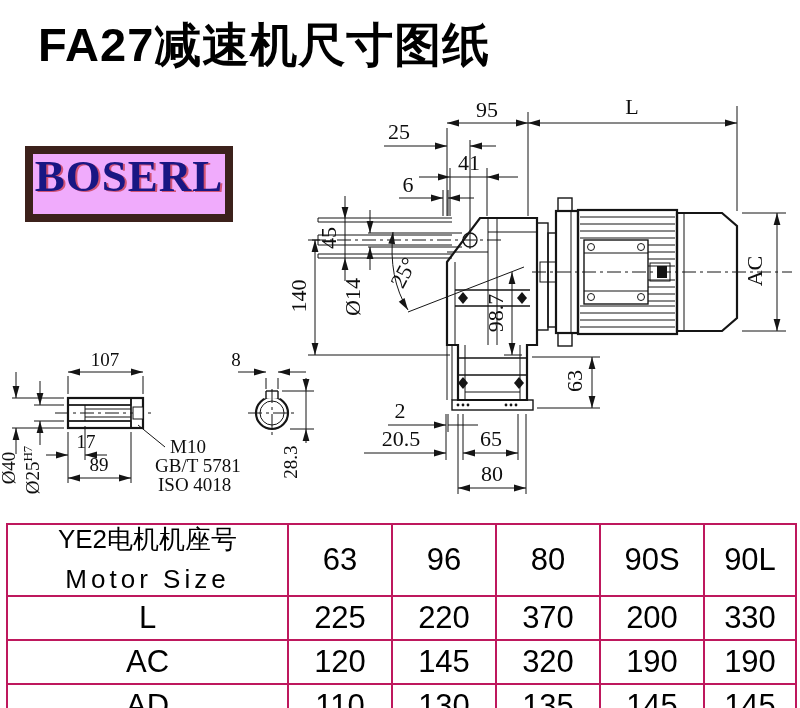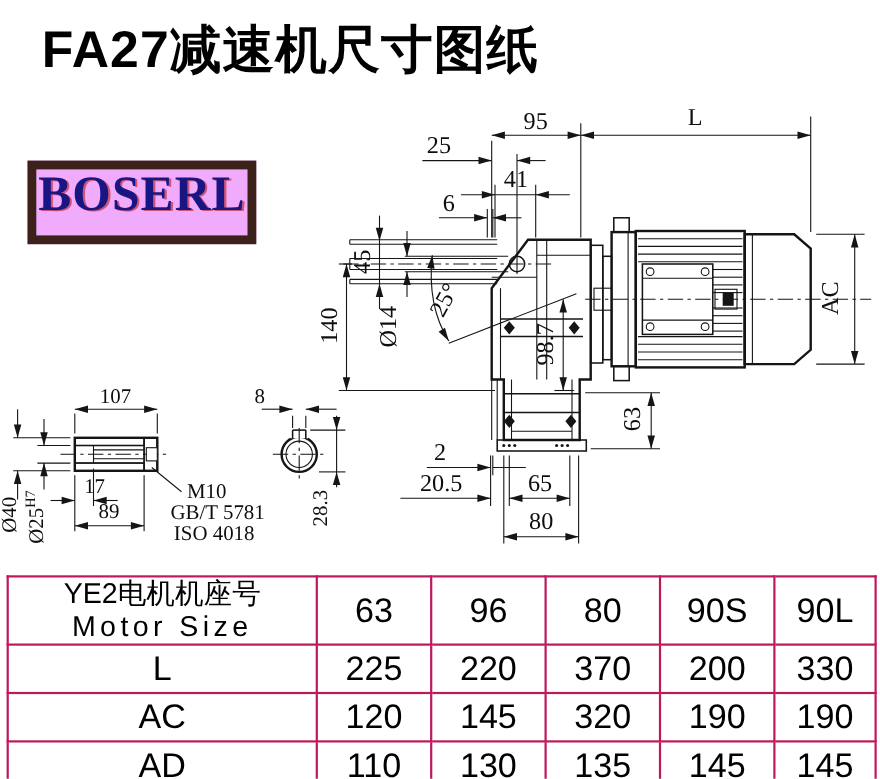--- a/index.html
+++ b/index.html
@@ -23,21 +23,21 @@
   svg text{fill:#0e0e0e;stroke:none;font-family:"Liberation Serif",serif;font-size:22px;}
   svg text.sm{font-size:19px;}
   
   table.spec{position:absolute;left:6px;top:523px;width:789px;border-collapse:collapse;
              table-layout:fixed;}
   table.spec td{border:2px solid #be185d;text-align:center;vertical-align:middle;
                 font-size:31px;padding:0;}
   td.hd{height:53px;}
   td.rw{height:42px;}
   .zh{font-size:26px;line-height:1.15;}
-  .en{font-size:26px;letter-spacing:4px;line-height:1.15;}
+  .en{font-size:26px;letter-spacing:4px;line-height:1.15;margin-top:10px;}
 </style>
 </head>
 <body>
 
 <div class="title">FA27减速机尺寸图纸</div>
 
 <div class="logo">
   <span class="logo-text">BOSERL</span>
 </div>
 

